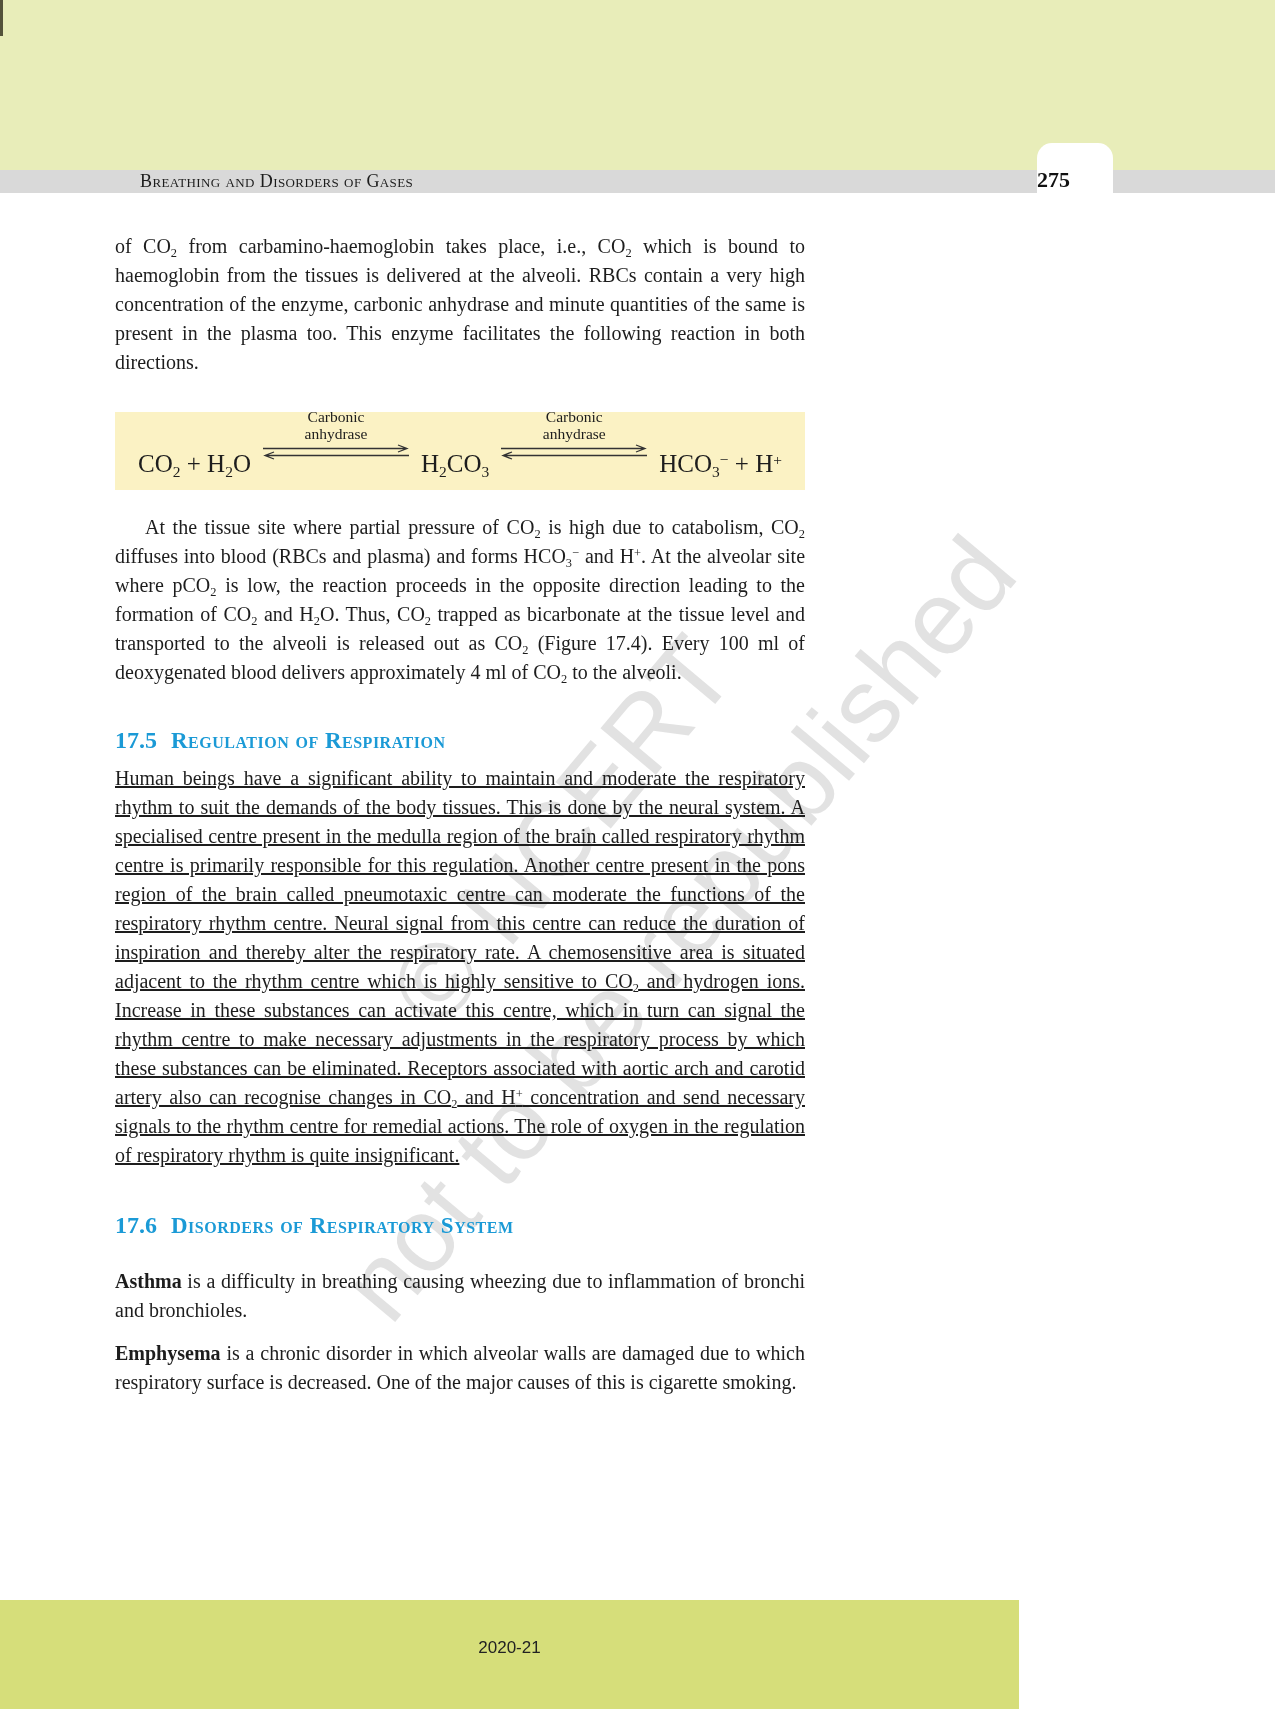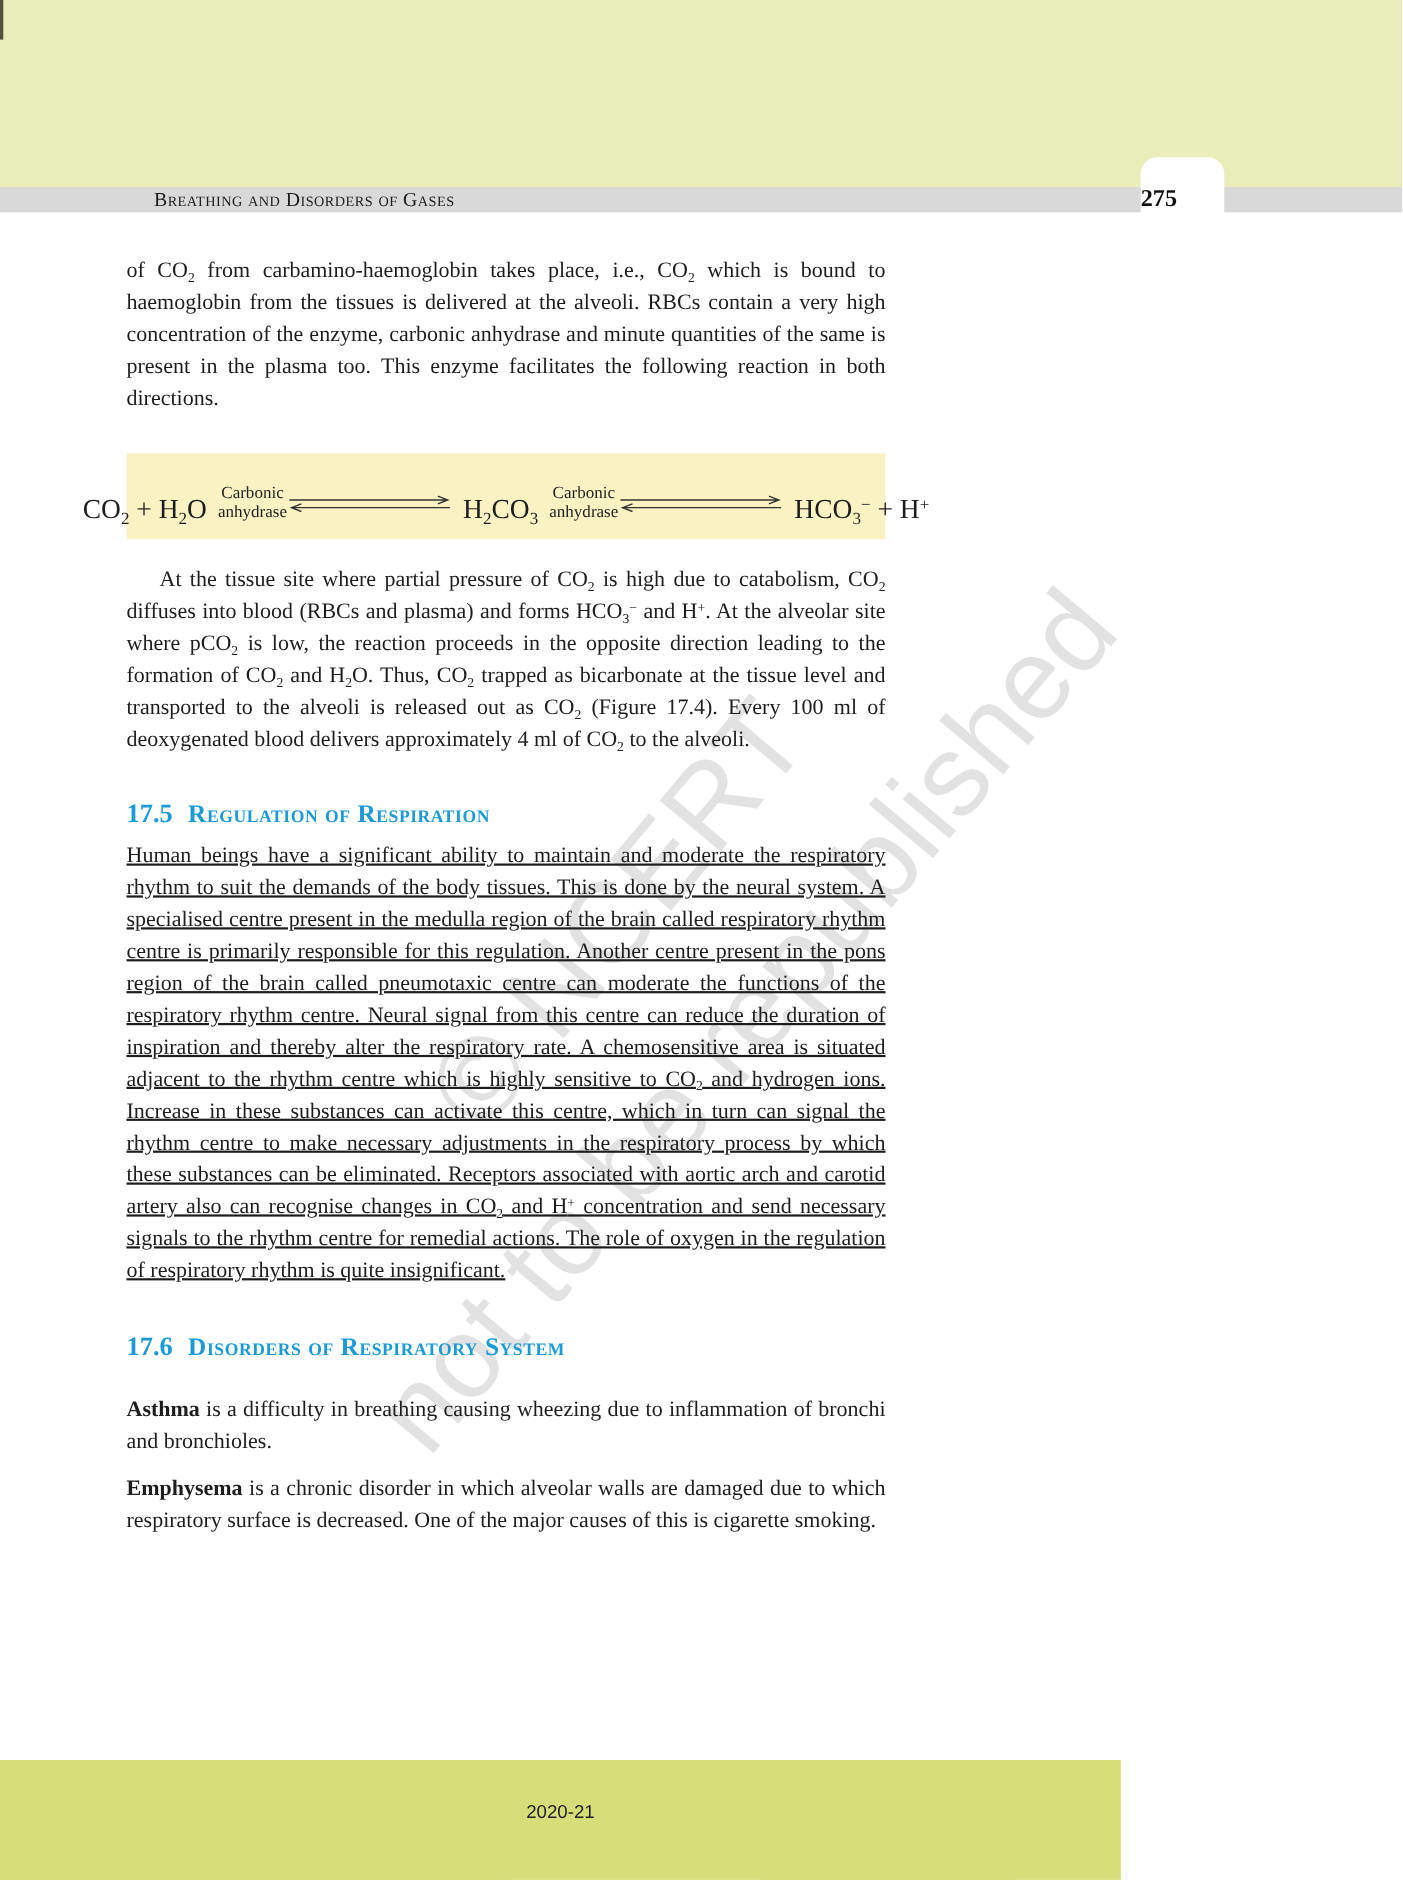--- a/index.html
+++ b/index.html
@@ -92,23 +92,22 @@
   }
   .formula {
     font-size: 25px;
     line-height: 24px;
     white-space: nowrap;
   }
   .formula sub { font-size: 0.62em; vertical-align: -0.35em; line-height: 0; }
   .formula sup { font-size: 0.62em; vertical-align: 0.45em; line-height: 0; }
   .arrow-group {
     display: flex;
-    flex-direction: row;
-    align-items: center;
-    margin: 0 4px;
+    flex-direction: column;
+    margin: 16px 4px;
   }
   .enzyme-label {
     font-size: 15.5px;
     line-height: 17px;
     text-align: center;
     color: #1d1d1d;
     margin-bottom: 2px;
   }
   .para2 { margin-top: 23px; text-indent: 30px; }
   .section-heading {

